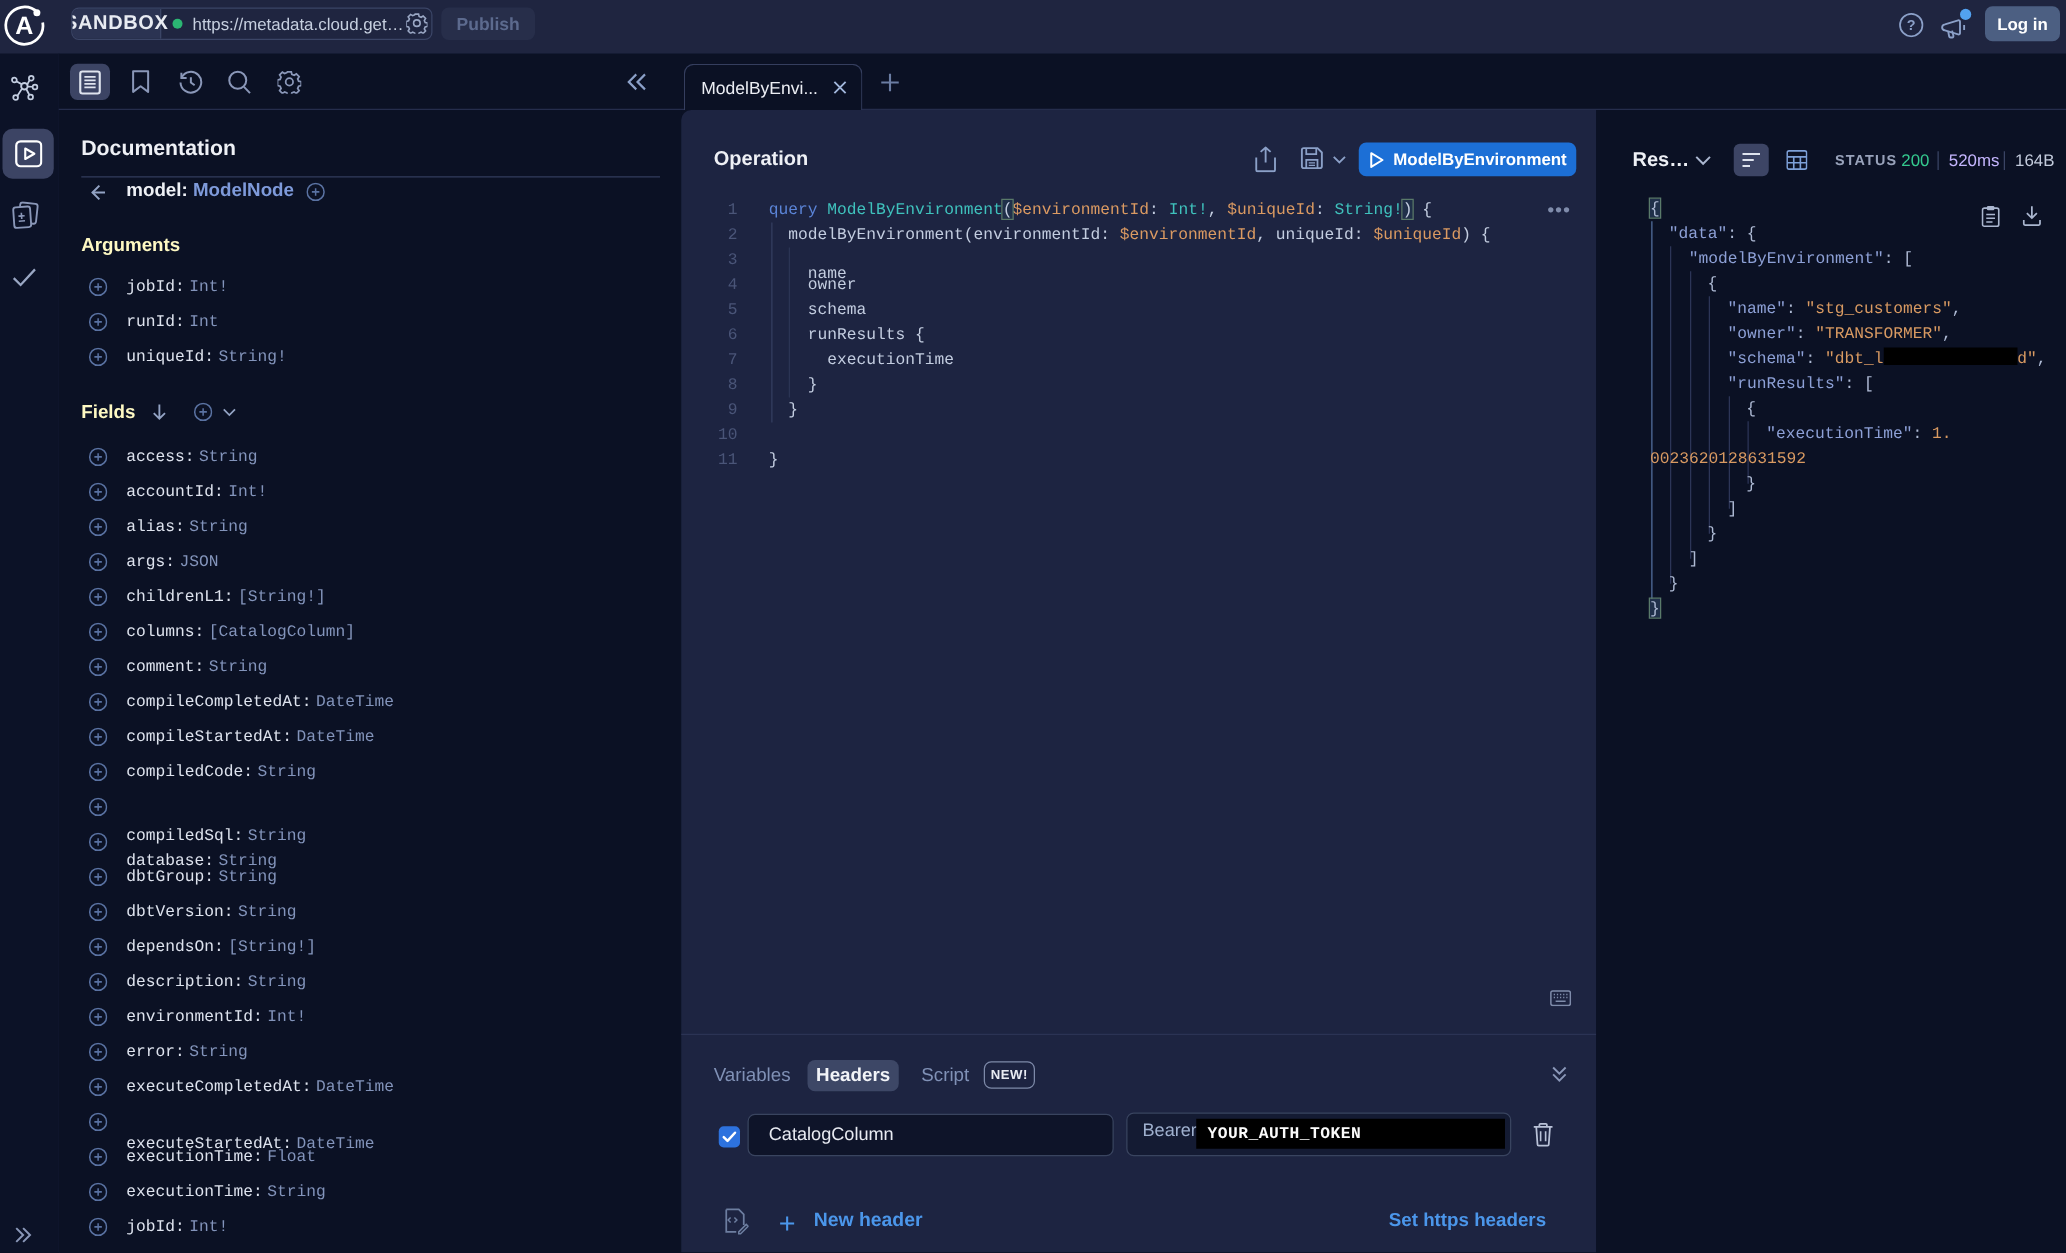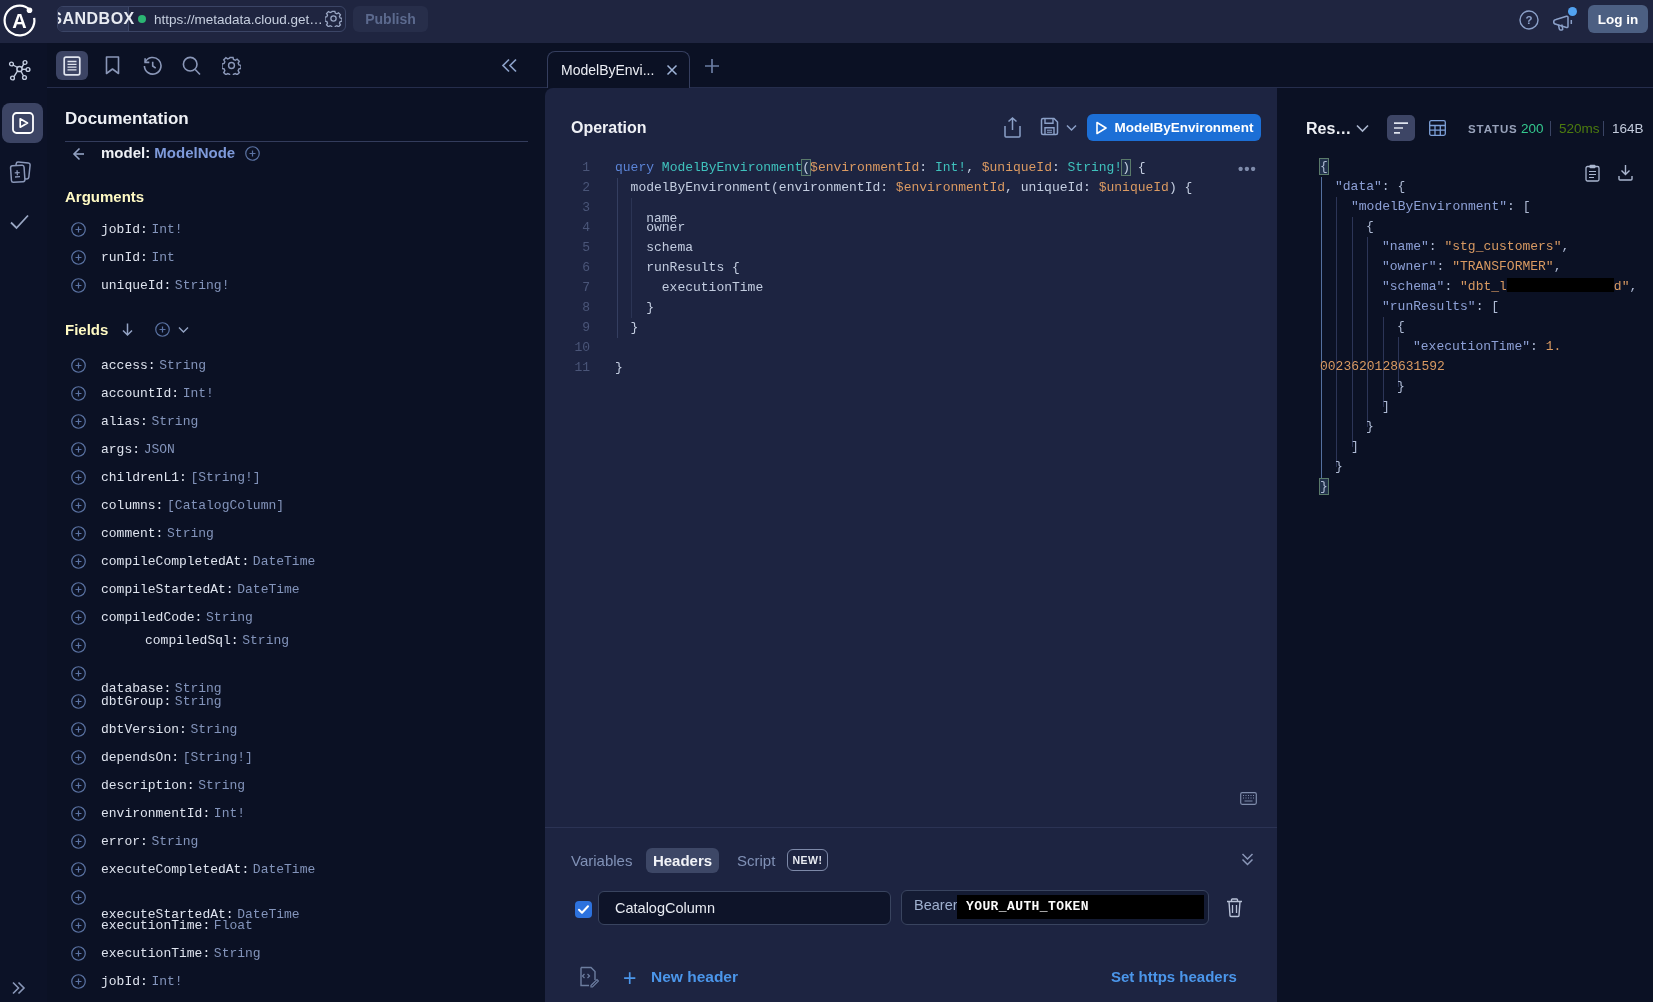--- a/index.html
+++ b/index.html
@@ -248,21 +248,21 @@
 <div class="fieldrow" style="top:579px;"><span class="mono fname">compileStartedAt:</span> <span class="mono ftype">DateTime</span></div>
 <svg class="pluscirc" style="left:71px;top:610px;" viewBox="0 0 16 16">
     <circle cx="8" cy="8" r="7.2" fill="none" stroke="#5a72a2" stroke-width="1.3"></circle>
     <path d="M8 4.8v6.4M4.8 8h6.4" stroke="#5a72a2" stroke-width="1.3"></path>
   </svg>
 <div class="fieldrow" style="top:607px;"><span class="mono fname">compiledCode:</span> <span class="mono ftype">String</span></div>
 <svg class="pluscirc" style="left:71px;top:638px;" viewBox="0 0 16 16">
     <circle cx="8" cy="8" r="7.2" fill="none" stroke="#5a72a2" stroke-width="1.3"></circle>
     <path d="M8 4.8v6.4M4.8 8h6.4" stroke="#5a72a2" stroke-width="1.3"></path>
   </svg>
-<div class="fieldrow" style="top:630px;margin-left:44px;"><span class="mono fname">compiledSql:</span> <span class="mono ftype">String</span></div>
+<div class="fieldrow" style="top:658px;"><span class="mono fname">compiledSql:</span> <span class="mono ftype">String</span></div>
 <svg class="pluscirc" style="left:71px;top:666px;" viewBox="0 0 16 16">
     <circle cx="8" cy="8" r="7.2" fill="none" stroke="#5a72a2" stroke-width="1.3"></circle>
     <path d="M8 4.8v6.4M4.8 8h6.4" stroke="#5a72a2" stroke-width="1.3"></path>
   </svg>
 <div class="fieldrow" style="top:678px;text-align:right;"><span class="mono fname">database:</span> <span class="mono ftype">String</span></div>
 <svg class="pluscirc" style="left:71px;top:694px;" viewBox="0 0 16 16">
     <circle cx="8" cy="8" r="7.2" fill="none" stroke="#5a72a2" stroke-width="1.3"></circle>
     <path d="M8 4.8v6.4M4.8 8h6.4" stroke="#5a72a2" stroke-width="1.3"></path>
   </svg>
 <div class="fieldrow" style="top:691px;"><span class="mono fname">dbtGroup:</span> <span class="mono ftype">String</span></div>
@@ -386,21 +386,21 @@
 <svg class="abs" style="left:1393px;top:121px;" width="16" height="14" viewBox="0 0 16 14">
     <path d="M1 2.2h14M1 7h9M1 11.8h6" stroke="#dfe4ee" stroke-width="1.7"></path>
   </svg>
 <svg class="abs" style="left:1429px;top:120px;" width="17" height="16" viewBox="0 0 17 16">
     <rect x="0.7" y="0.7" width="15.6" height="14.6" rx="1.5" fill="none" stroke="#7da0d8" stroke-width="1.3"></rect>
     <path d="M0.7 5.5h15.6M6 5.5v9.8M11.3 5.5v9.8M0.7 10.2h15.6" stroke="#7da0d8" stroke-width="1.3"></path>
   </svg>
 <div class="abs" style="left:1468px;top:123px;color:#98a2ba;font-size:11.5px;font-weight:bold;letter-spacing:0.9px;">STATUS</div>
 <div class="abs" style="left:1521px;top:121px;color:#34c98e;font-size:13.5px;">200</div>
 <div class="abs" style="left:1550px;top:121px;width:1px;height:15px;background:#3a4464;"></div>
-<div class="abs" style="left:1559px;top:121px;color:#4d7c0f;font-size:13.5px;">520ms</div>
+<div class="abs" style="left:1559px;top:121px;color:#c4b5fd;font-size:13.5px;">520ms</div>
 <div class="abs" style="left:1603px;top:121px;width:1px;height:15px;background:#3a4464;"></div>
 <div class="abs" style="left:1612px;top:121px;color:#c3cbdc;font-size:13.5px;">164B</div>
 <svg class="abs" style="left:1585px;top:164px;" width="15" height="18" viewBox="0 0 15 18">
     <rect x="1" y="2.5" width="13" height="14.5" rx="1.5" fill="none" stroke="#aab6cf" stroke-width="1.3"></rect>
     <rect x="4.5" y="0.8" width="6" height="3.4" rx="1" fill="#aab6cf"></rect>
     <path d="M4 7.5h7M4 10.5h7M4 13.5h5" stroke="#aab6cf" stroke-width="1.2"></path>
   </svg>
 <svg class="abs" style="left:1618px;top:164px;" width="15" height="17" viewBox="0 0 15 17">
     <path d="M7.5 1v9M3.5 6.5l4 4 4-4" fill="none" stroke="#aab6cf" stroke-width="1.4"></path>
     <path d="M1 12v3c0 .6.4 1 1 1h11c.6 0 1-.4 1-1v-3" fill="none" stroke="#aab6cf" stroke-width="1.4"></path>

